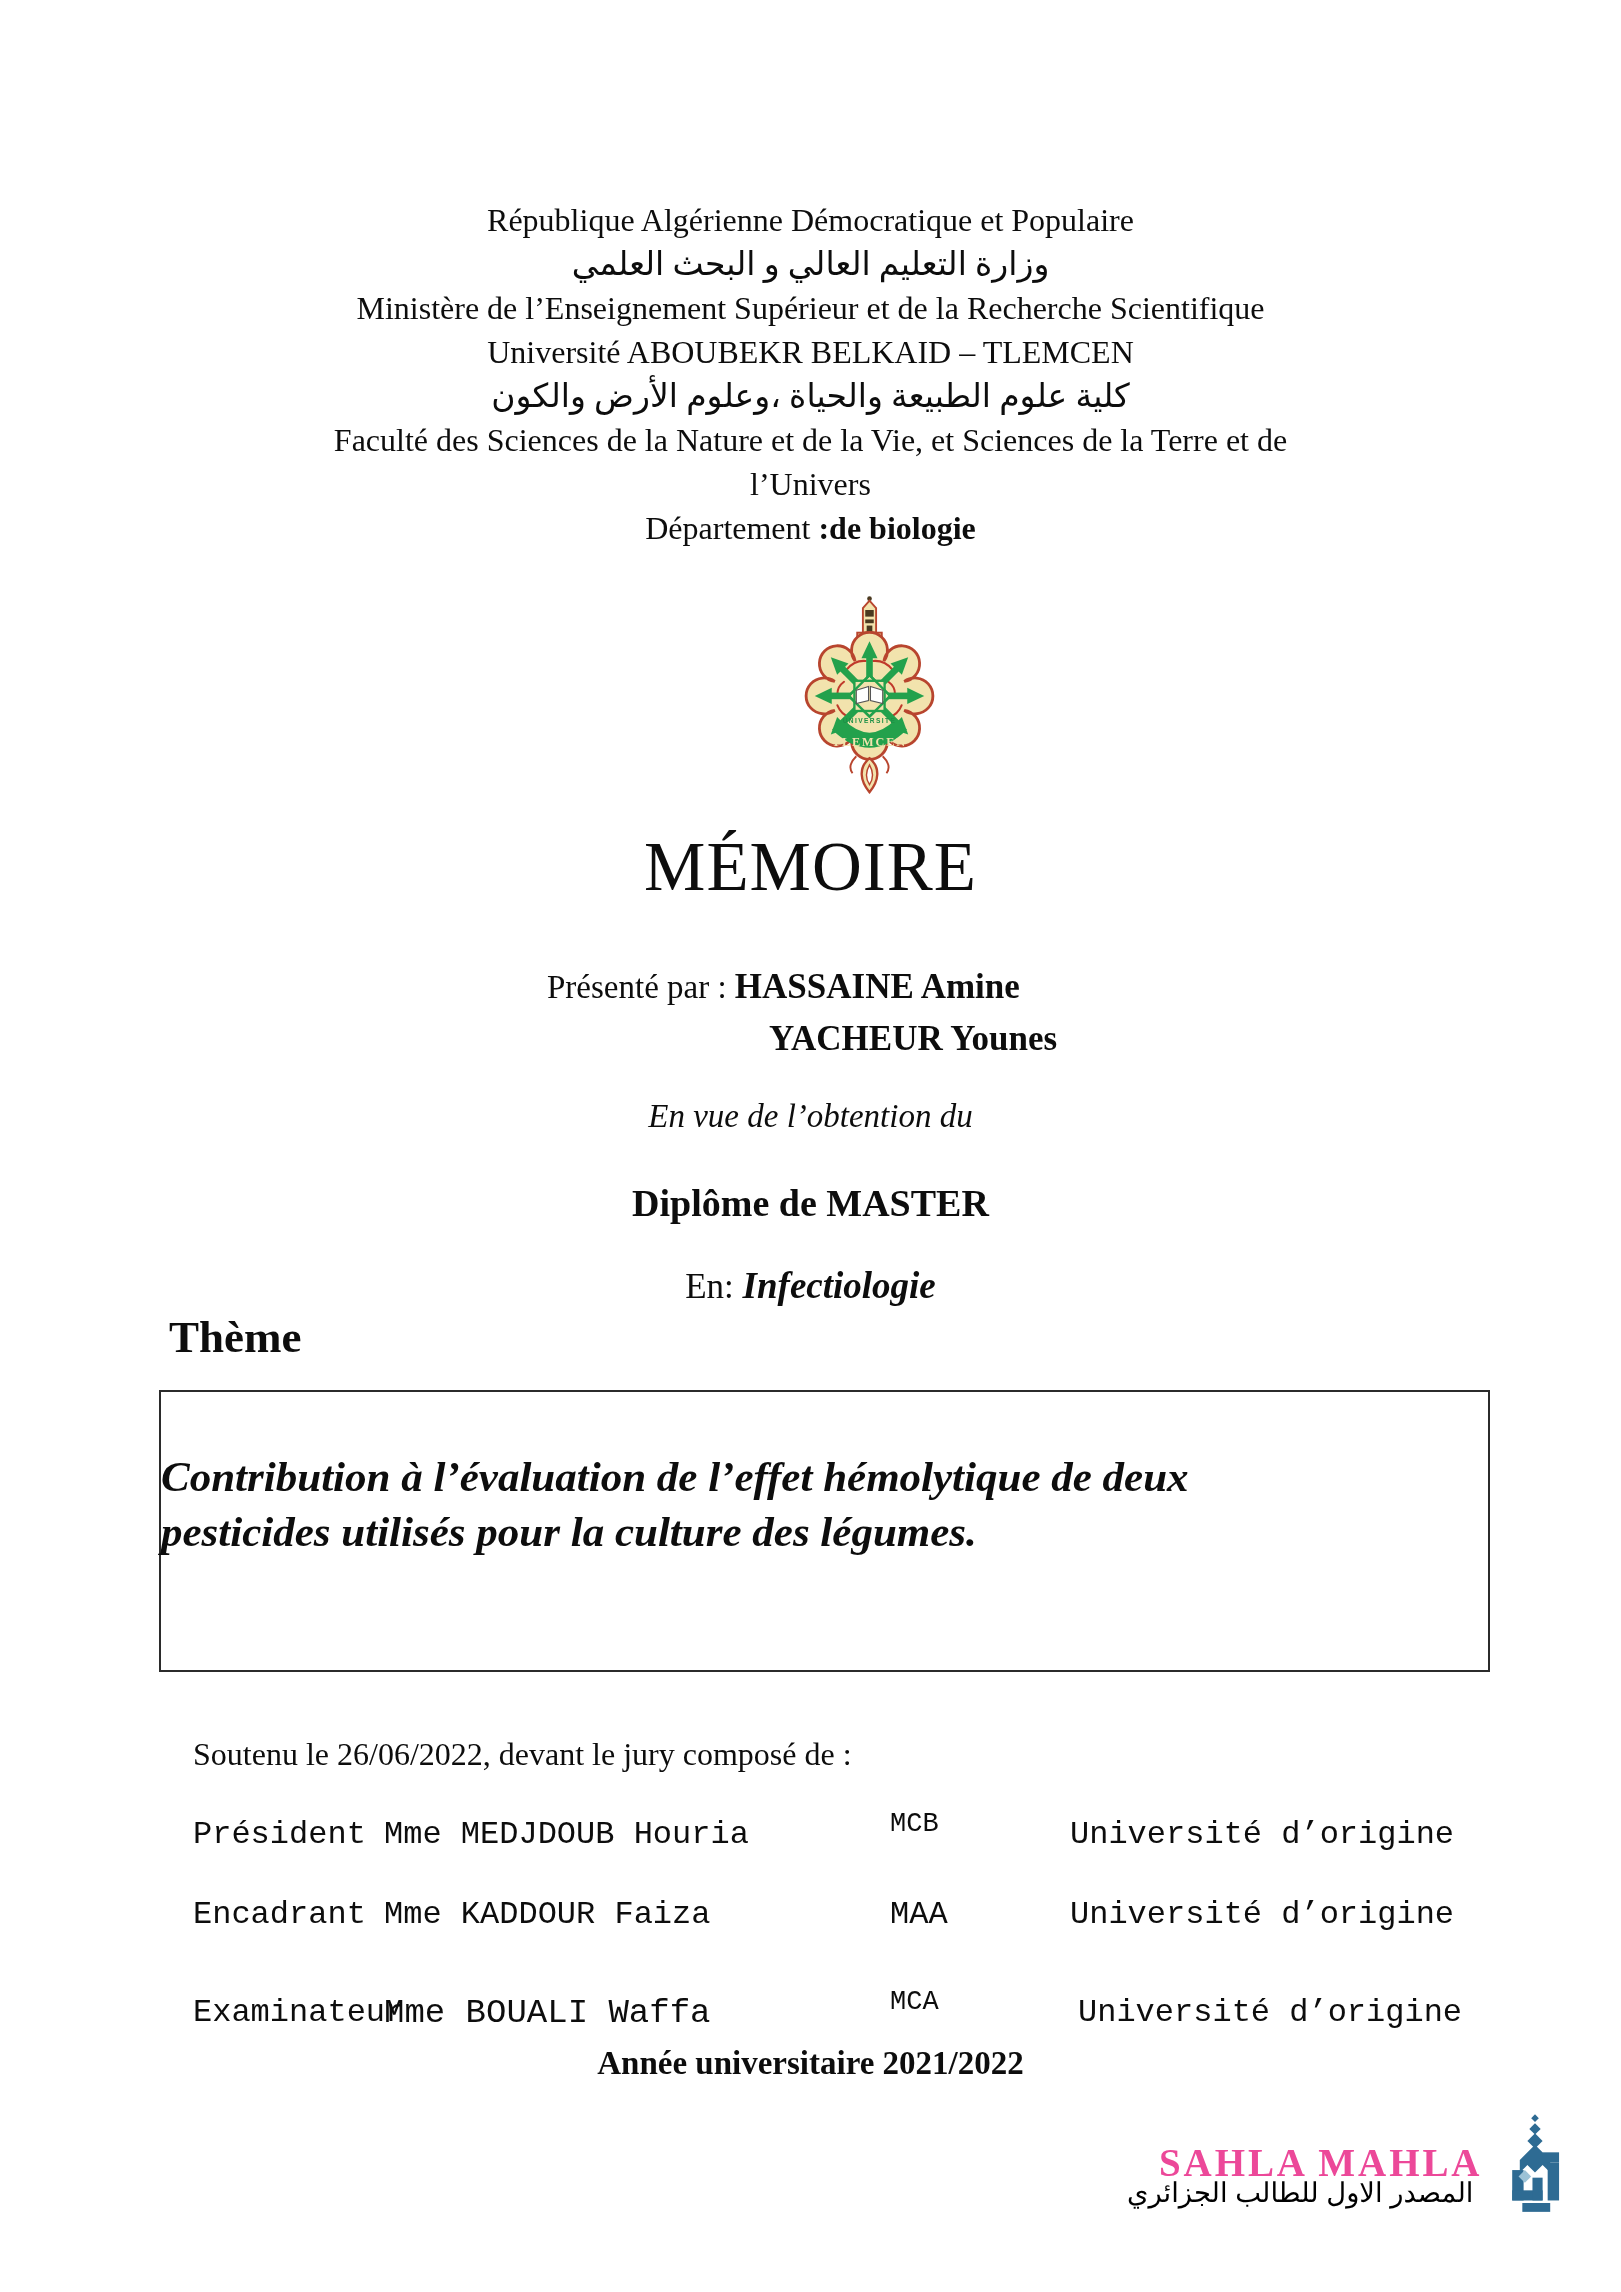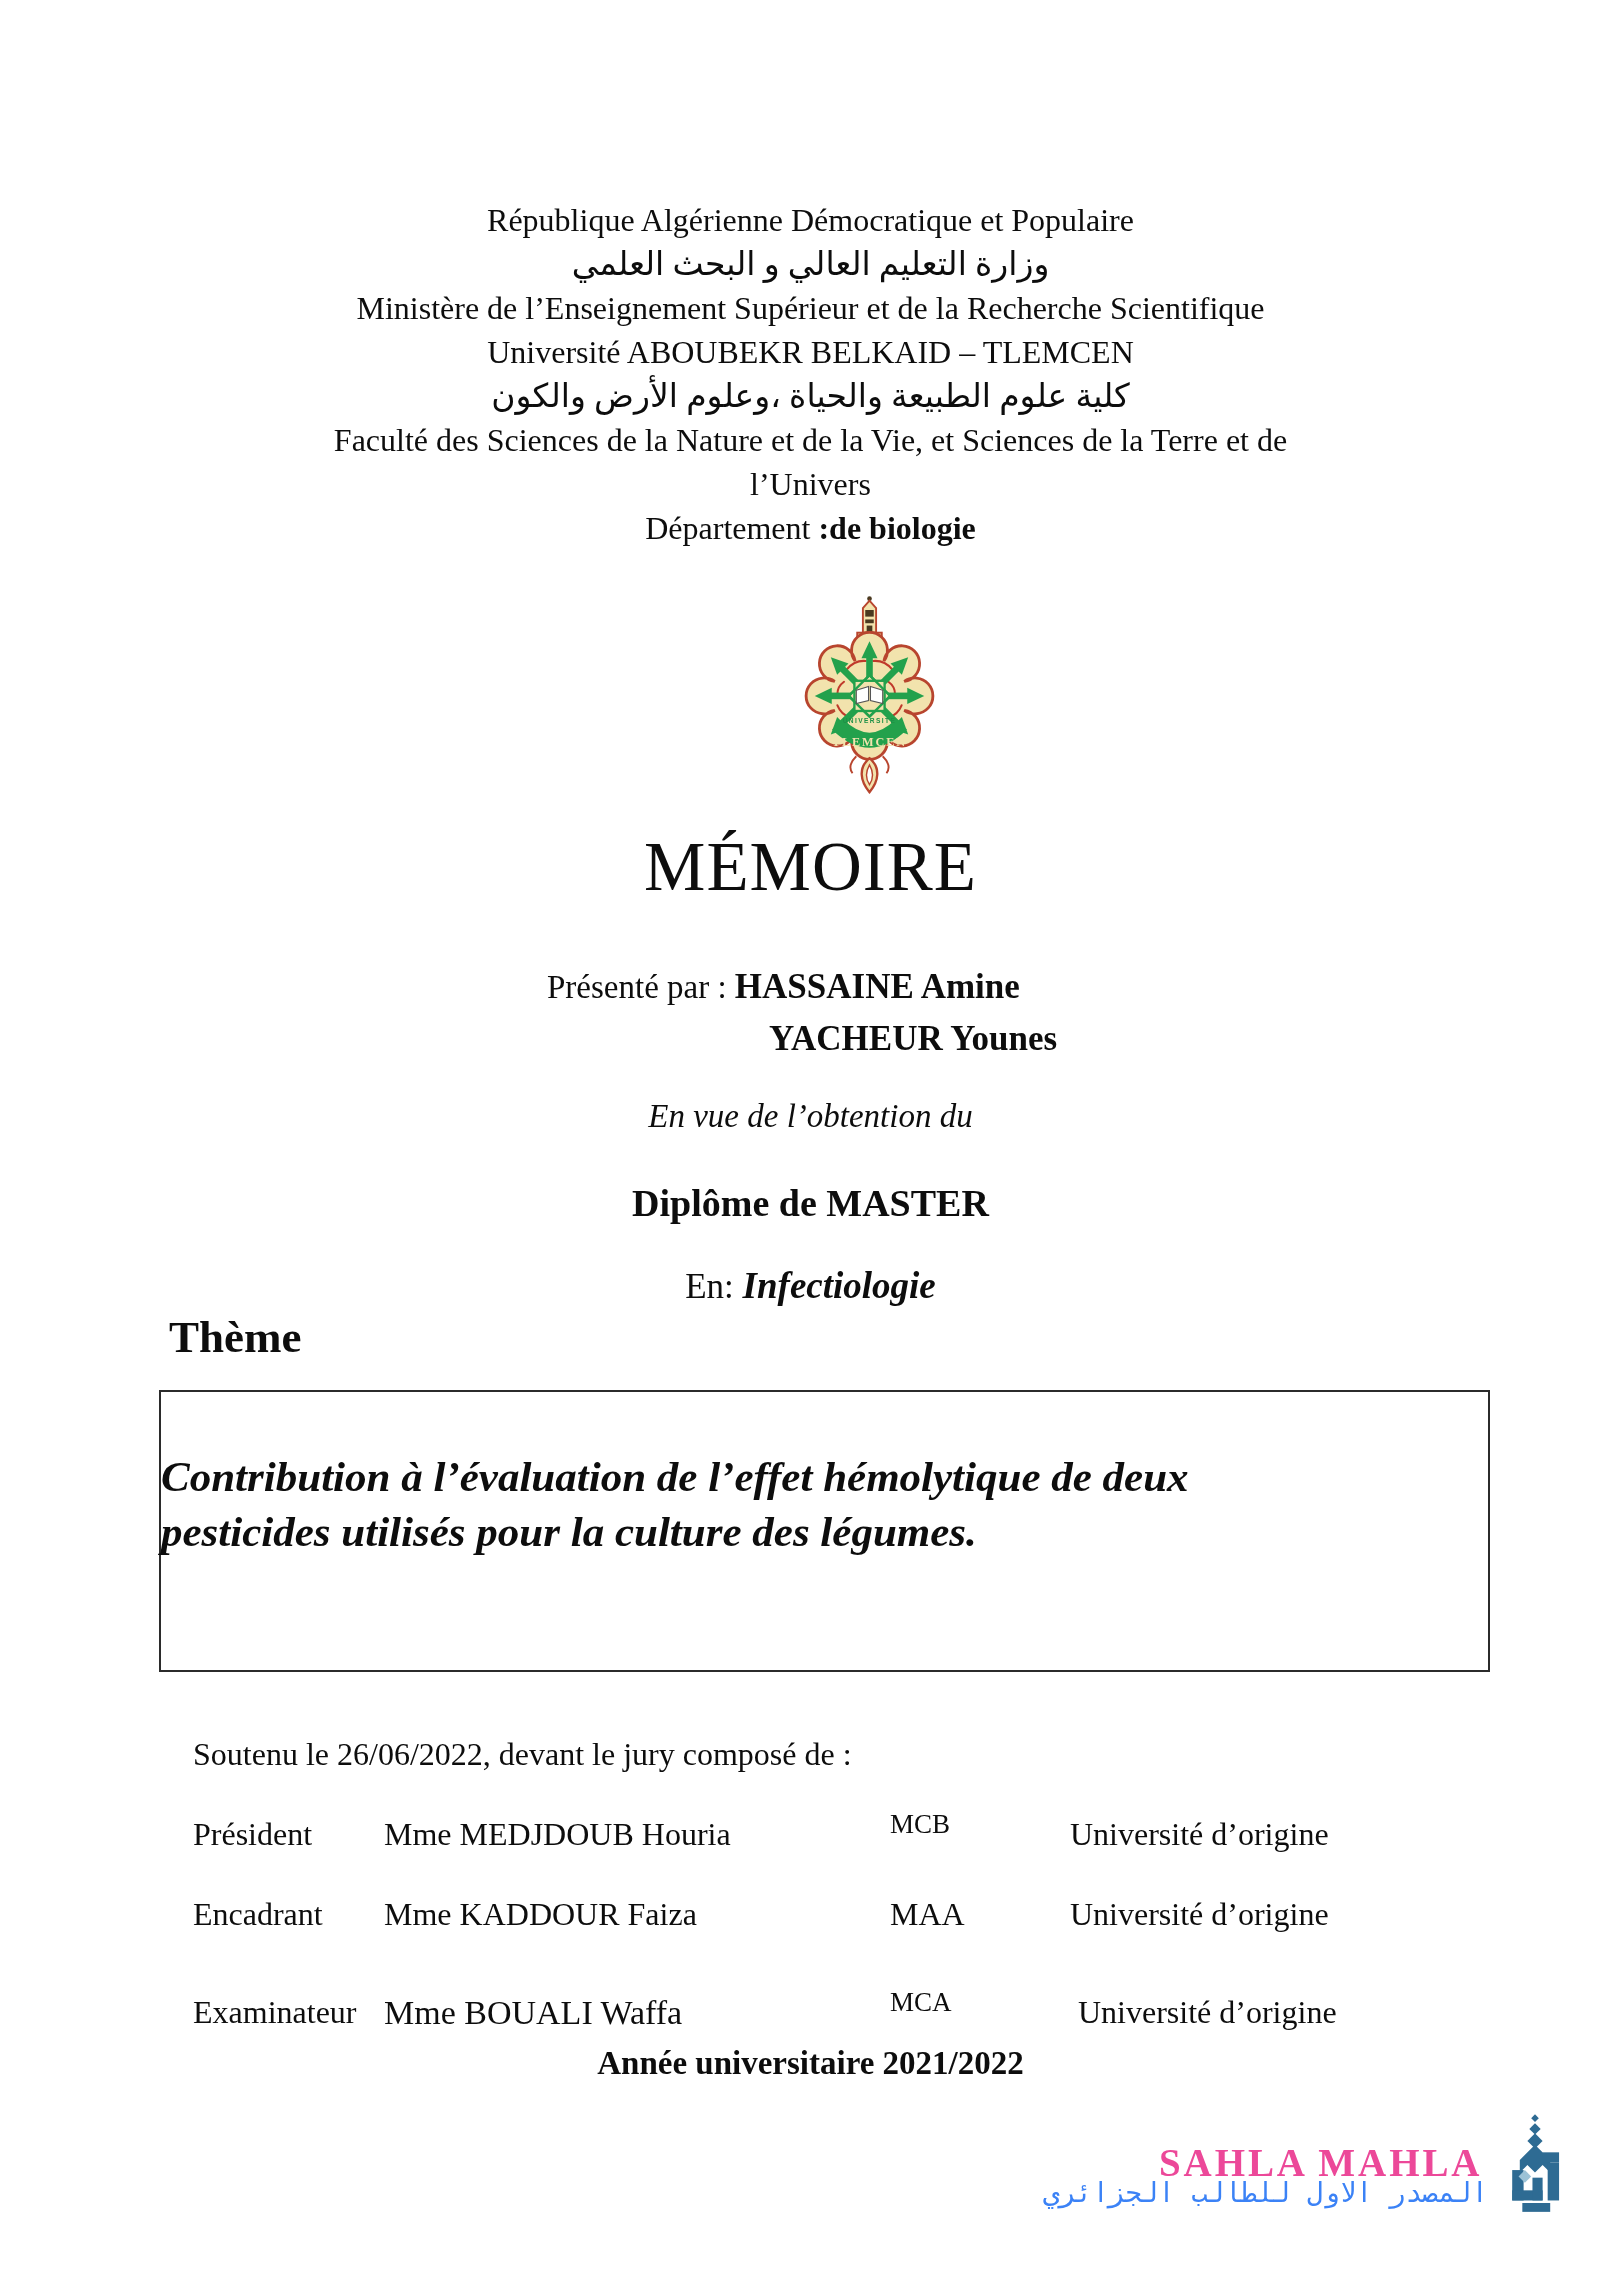--- a/index.html
+++ b/index.html
@@ -42,21 +42,21 @@
     border:2px solid #2b2b2b;box-sizing:border-box;
     text-align:left;
   }
   .theme-box .theme-text{
     margin-top:57px;
     font-weight:bold;font-style:italic;font-size:43px;line-height:55px;
   }
 
   
   .defense-intro{left:193px;top:1736px;font-size:32px;}
-  .jury-row{left:0;width:100%;height:51px;}
+  .jury-row{left:0;width:100%;height:51px;font-family:Liberation Mono, monospace;}
   .jury-row span{position:absolute;top:0;font-size:32px;white-space:nowrap;}
   .jr-role{left:193px;}
   .jr-name{left:384px;}
   .jr-grade{left:890px;}
   .jr-grade.lg{font-size:27px;top:-6.9px !important;}
   .jr-affil{left:1070px;}
   .row1{top:1816px;}
   .row2{top:1896px;}
   .row3{top:1974px;margin-top:20px;}
   .row3 .jr-name{font-size:34px;}
@@ -65,22 +65,22 @@
 
   
   .wm-brand{
     left:1127px;top:2140px;width:365px;
     font-weight:bold;font-size:39px;letter-spacing:2.9px;
     color:#ec4899;white-space:nowrap;margin-left:32px;
   }
   .wm-tagline{
     left:1127px;top:2177px;width:361px;
     direction:rtl;text-align:left;
-    font-family:Liberation Mono, monospace;
-    font-size:27.4px;color:#3b82f6;white-space:nowrap;
+    font-family:Liberation Sans, sans-serif;
+    font-size:27.4px;color:#000000;white-space:nowrap;
   }
   .wm-mark{left:1497px;top:2114px;width:76px;height:102px;}
 </style>
 </head>
 <body>
 
 <div id="page">
 
   <div class="abs center header">
     <div>République Algérienne Démocratique et Populaire</div>

